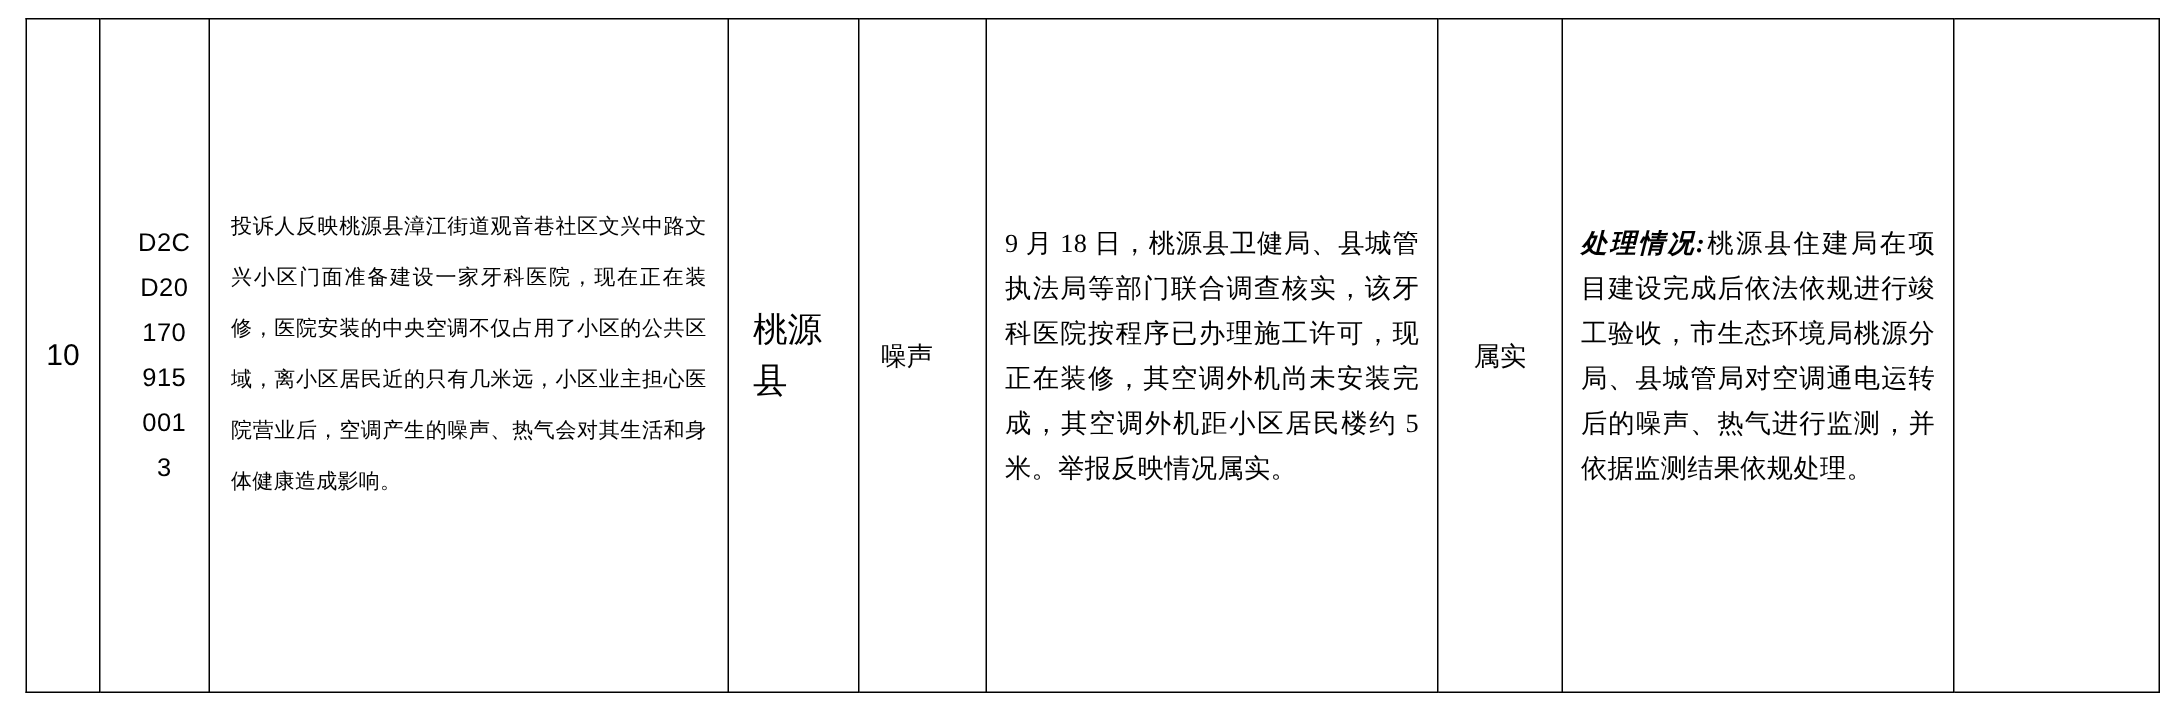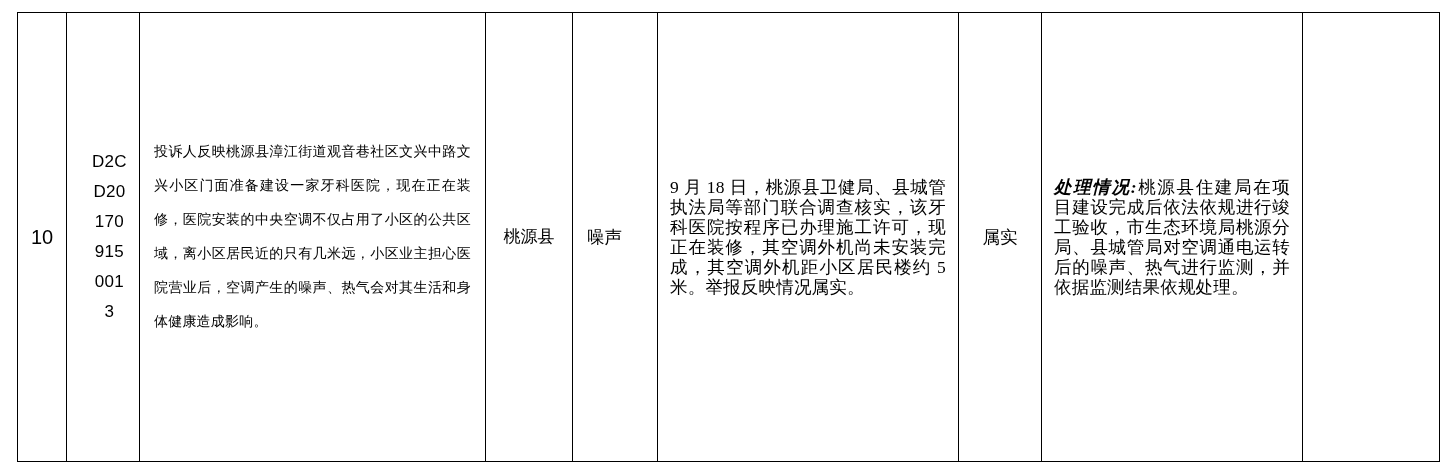--- a/index.html
+++ b/index.html
@@ -63,30 +63,30 @@
   .para {
     font-size: 14px;
     line-height: 34px;
     text-align: justify;
     text-justify: inter-ideograph;
     padding: 0 14px;
     letter-spacing: 0.2px;
   }
   .para-narrow {
     font-size: 17.5px;
-    line-height: 20px;
+    line-height: 30px;
     text-align: justify;
     text-justify: inter-ideograph;
     padding: 0 12px;
     letter-spacing: 0.2px;
   }
   .county-cell {
-    font-size: 17px;
+    font-size: 23px;
     line-height: 34px;
-    text-align: center;
+    text-align: left;
     padding: 0 16px;
   }
   .type-cell {
     font-size: 17.5px;
     line-height: 34px;
     text-align: left;
     padding: 0 14px;
   }
   .result-cell {
     font-size: 17.5px;

